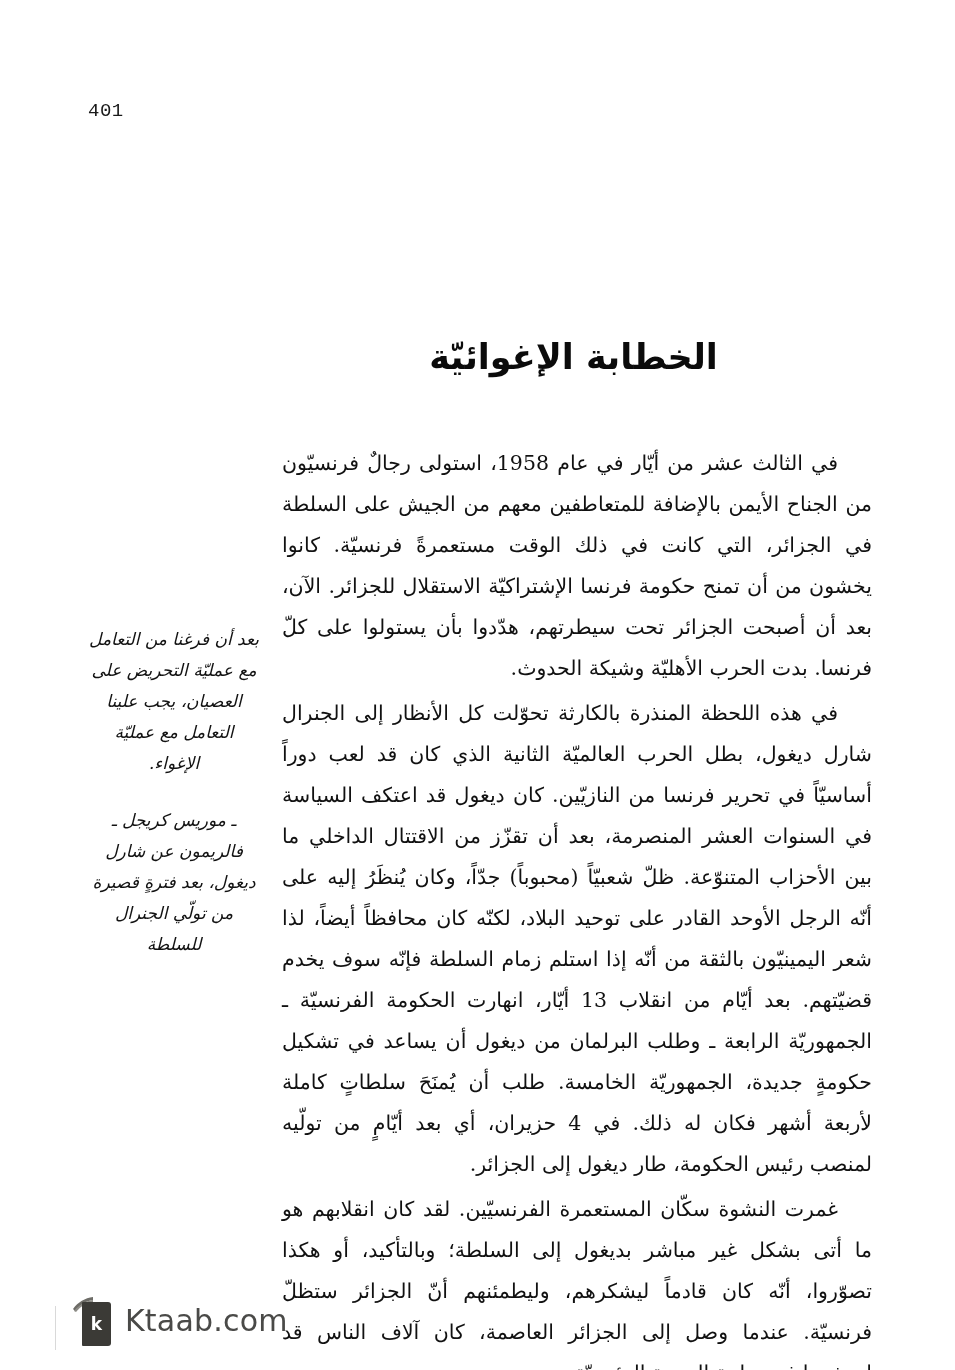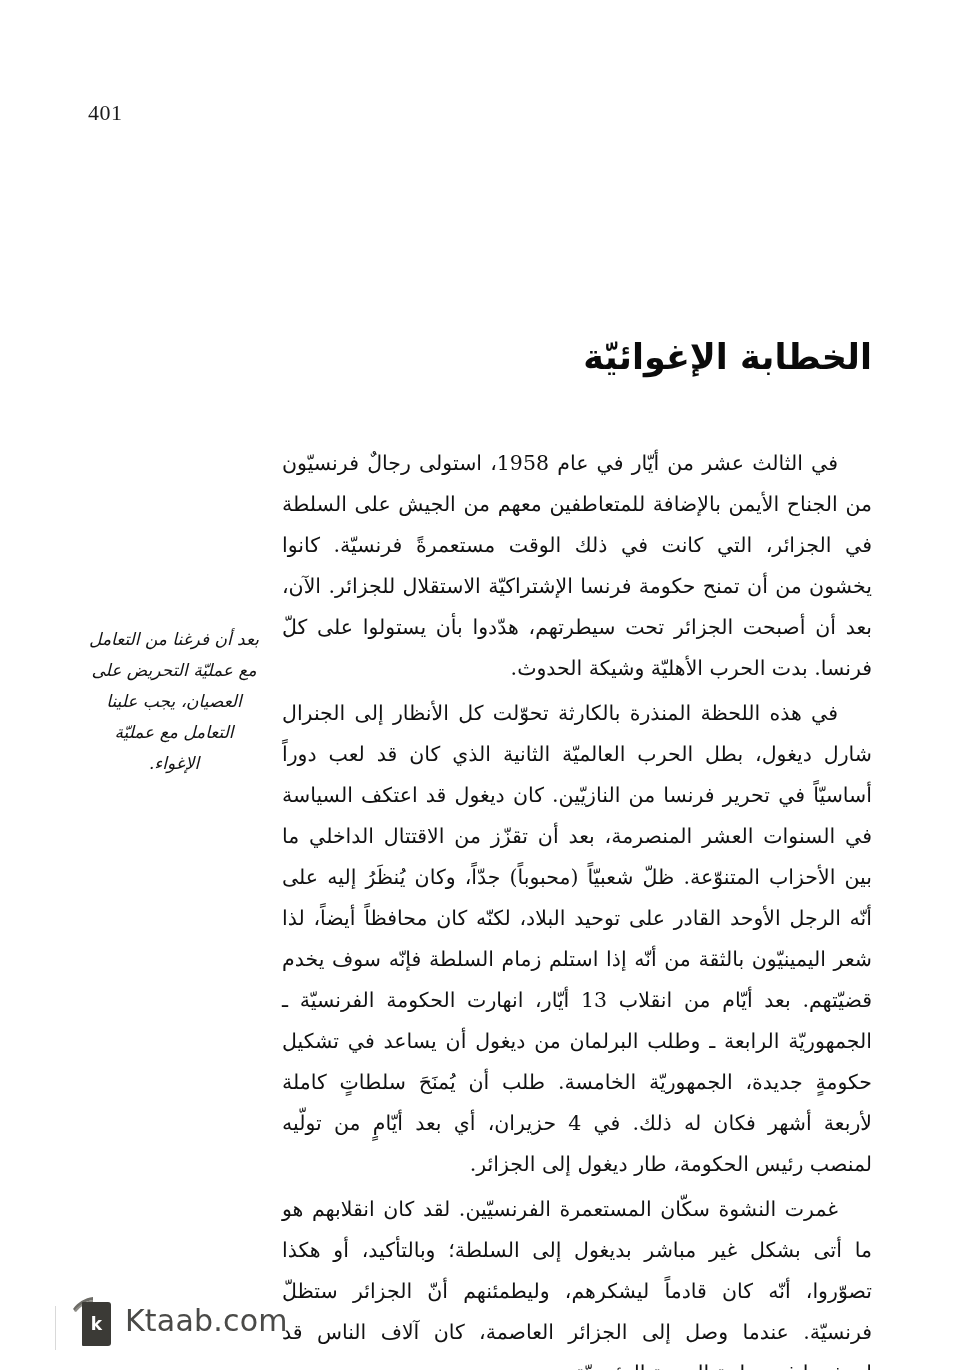--- a/index.html
+++ b/index.html
@@ -22,32 +22,33 @@
     inset: 0;
     background: #ffffff;
   }
 
   
   .folio {
     position: absolute;
     top: 100px;
     left: 88px;
     direction: ltr;
-    font-family: Liberation Serif, serif;
-    font-size: 22px;
+    font-family: Liberation Mono, monospace;
+    font-size: 19px;
     color: #1a1a1a;
     letter-spacing: 0.5px;
   }
 
   
   .chapter-title {
     position: absolute;
     top: 313px;
     left: 275px;
     width: 597px;
+    text-align: center;
     direction: rtl;
     font-family: "DejaVu Sans", sans-serif;
     font-weight: 700;
     font-size: 35px;
     line-height: 1.25;
     color: #0b0b0b;
   }
 
   
   .body-column {
@@ -167,20 +168,21 @@
   <h1 class="chapter-title">الخطابة الإغوائيّة</h1>
 
   <div class="body-column">
     <p>في الثالث عشر من أيّار في عام 1958، استولى رجالٌ فرنسيّون من الجناح الأيمن بالإضافة للمتعاطفين معهم من الجيش على السلطة في الجزائر، التي كانت في ذلك الوقت مستعمرةً فرنسيّة. كانوا يخشون من أن تمنح حكومة فرنسا الإشتراكيّة الاستقلال للجزائر. الآن، بعد أن أصبحت الجزائر تحت سيطرتهم، هدّدوا بأن يستولوا على كلّ فرنسا. بدت الحرب الأهليّة وشيكة الحدوث.</p>
     <p>في هذه اللحظة المنذرة بالكارثة تحوّلت كل الأنظار إلى الجنرال شارل ديغول، بطل الحرب العالميّة الثانية الذي كان قد لعب دوراً أساسيّاً في تحرير فرنسا من النازيّين. كان ديغول قد اعتكف السياسة في السنوات العشر المنصرمة، بعد أن تقزّز من الاقتتال الداخلي ما بين الأحزاب المتنوّعة. ظلّ شعبيّاً (محبوباً) جدّاً، وكان يُنظَرُ إليه على أنّه الرجل الأوحد القادر على توحيد البلاد، لكنّه كان محافظاً أيضاً، لذا شعر اليمينيّون بالثقة من أنّه إذا استلم زمام السلطة فإنّه سوف يخدم قضيّتهم. بعد أيّام من انقلاب 13 أيّار، انهارت الحكومة الفرنسيّة ـ الجمهوريّة الرابعة ـ وطلب البرلمان من ديغول أن يساعد في تشكيل حكومةٍ جديدة، الجمهوريّة الخامسة. طلب أن يُمنَحَ سلطاتٍ كاملة لأربعة أشهر فكان له ذلك. في 4 حزيران، أي بعد أيّامٍ من تولّيه لمنصب رئيس الحكومة، طار ديغول إلى الجزائر.</p>
     <p>غمرت النشوة سكّان المستعمرة الفرنسيّين. لقد كان انقلابهم هو ما أتى بشكل غير مباشر بديغول إلى السلطة؛ وبالتأكيد، أو هكذا تصوّروا، أنّه كان قادماً ليشكرهم، وليطمئنهم أنّ الجزائر ستظلّ فرنسيّة. عندما وصل إلى الجزائر العاصمة، كان آلاف الناس قد احتشدوا في ساحة المدينة الرئيسيّة.</p>
   </div>
 
   <aside class="margin-column">
     <div class="margin-block">بعد أن فرغنا من التعامل مع عمليّة التحريض على العصيان، يجب علينا التعامل مع عمليّة الإغواء.</div>
+    <div class="margin-block attribution">ـ موريس كريجل ـ فالريمون عن شارل ديغول، بعد فترةٍ قصيرة من تولّي الجنرال للسلطة</div>
   </aside>
 
   <div class="spine-tick"></div>
 
   <div class="watermark">
     <span class="wm-book">
       <svg class="pages" viewBox="0 0 22 16" xmlns="http://www.w3.org/2000/svg" aria-hidden="true">
         <path d="M1 13 C6 6, 13 2, 21 1 L21 4 C14 5, 8 9, 3 15 Z" fill="#6d6c67"></path>
         <path d="M2 15 C7 9, 13 5, 21 4 L21 6 C14 7, 9 10, 4 16 Z" fill="#8d8c86"></path>
       </svg>

